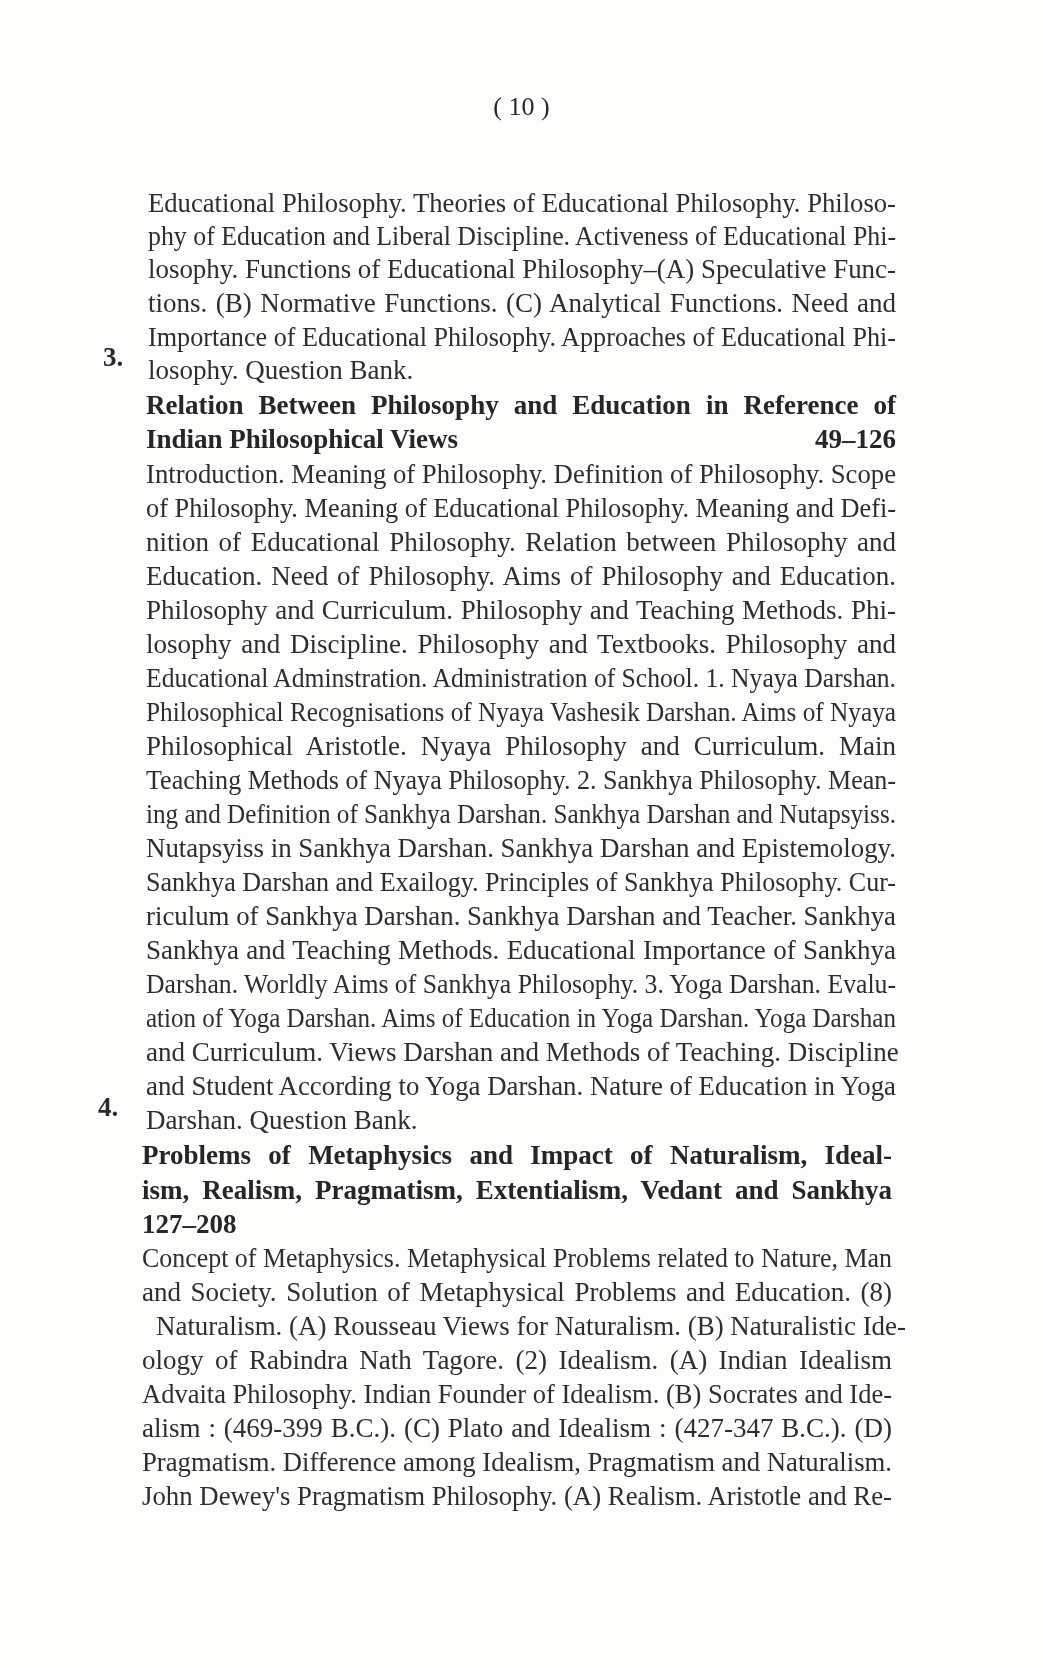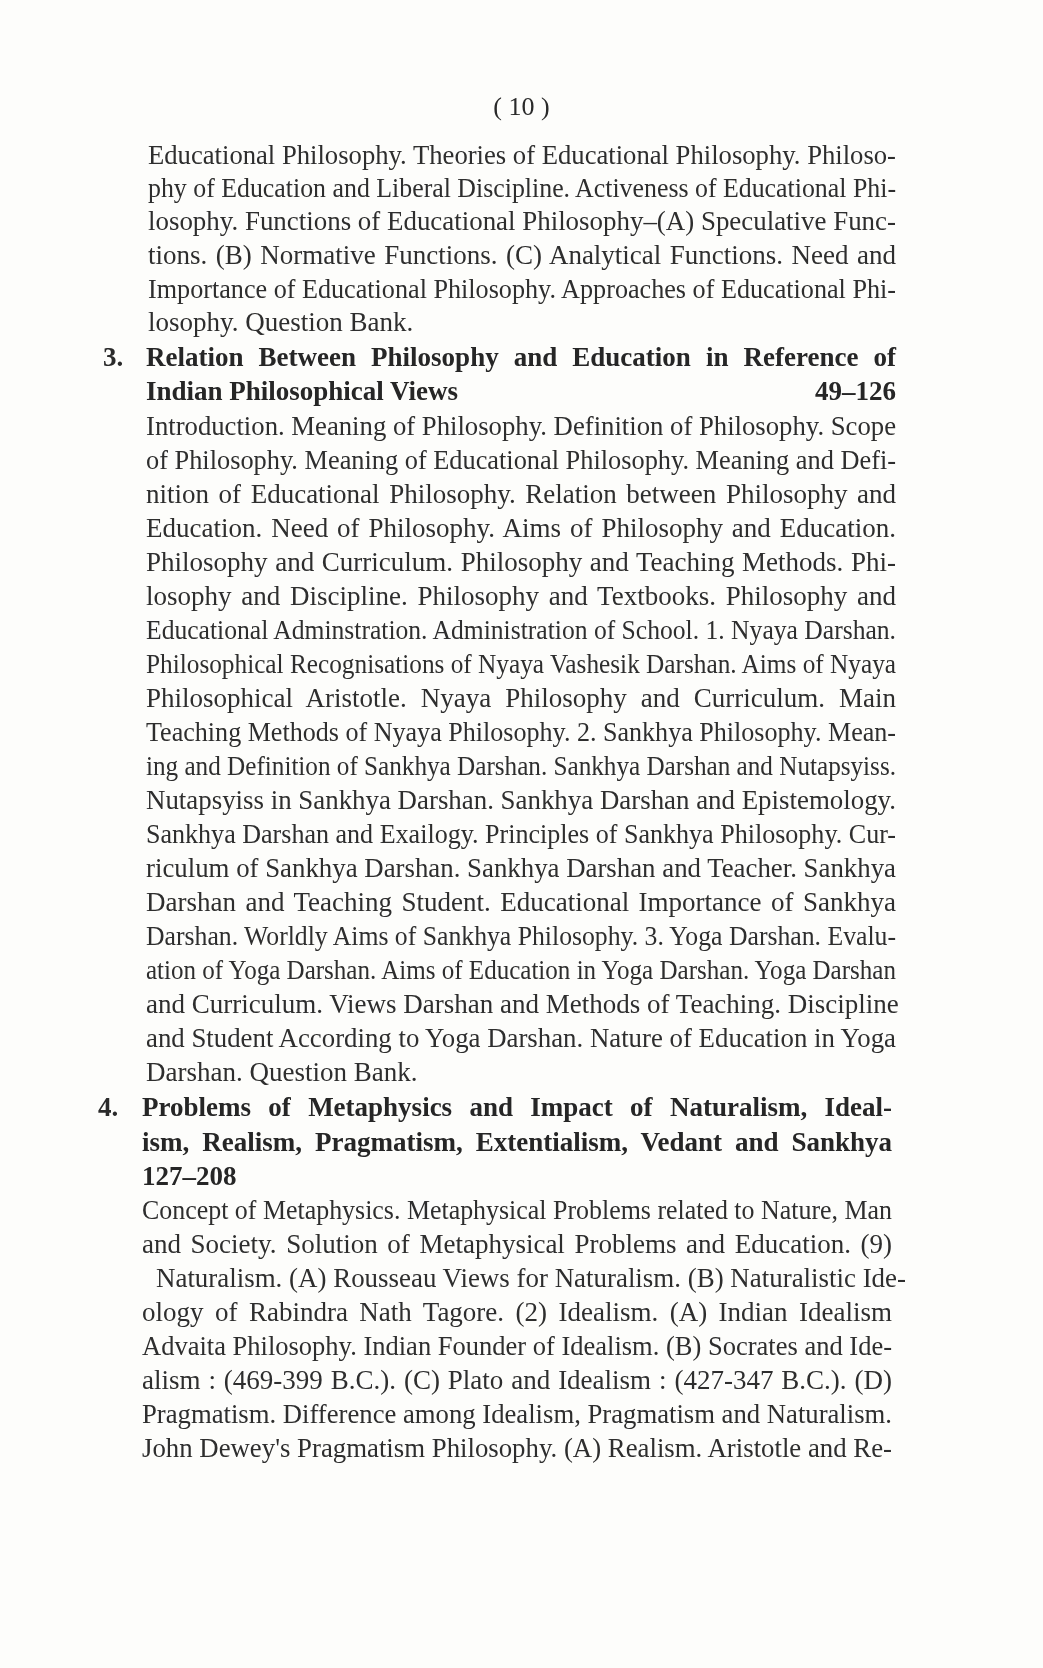--- a/index.html
+++ b/index.html
@@ -9,20 +9,21 @@
   }
   .page-number {
     position: absolute; top: 92px; left: 0; width: 1043px; text-align: center;
     font-size: 26px; font-weight: normal; letter-spacing: 0;
   }
   .line {
     position: absolute; left: 153px; width: 805px; height: 34px;
     font-size: 27px; line-height: 34px; white-space: nowrap;
     text-align: justify; text-align-last: justify;
     transform-origin: 0 0;
+    margin-top: 48px;
   }
   .line.body { color: #2e2e2e; }
   .line.heading { font-weight: bold; font-size: 27px; color: #262626; }
   .line .inner {
     display: block; width: 100%;
     text-align: justify; text-align-last: justify;
     transform-origin: 0 50%;
   }
   .line.last .inner { text-align-last: left; }
   .heading-row { display: flex; justify-content: space-between; }
@@ -103,21 +104,21 @@
   <div class="line body" style="top:783px;left:146px;width:750px">
       <span class="inner" style="width: 753.391px; transform: scaleX(0.9955);">Nutapsyiss in Sankhya Darshan. Sankhya Darshan and Epistemology.</span>
     </div>
   <div class="line body" style="top:817px;left:146px;width:750px">
       <span class="inner" style="width: 777.359px; transform: scaleX(0.964805);">Sankhya Darshan and Exailogy. Principles of Sankhya Philosophy. Cur-</span>
     </div>
   <div class="line body" style="top:851px;left:146px;width:750px">
       <span class="inner" style="width: 754.906px; transform: scaleX(0.993501);">riculum of Sankhya Darshan. Sankhya Darshan and Teacher. Sankhya</span>
     </div>
   <div class="line body" style="top:885px;left:146px;width:750px">
-      <span class="inner">Darshan and Teaching Student. Educational Importance of Sankhya</span>
+      <span class="inner">Sankhya and Teaching Methods. Educational Importance of Sankhya</span>
     </div>
   <div class="line body" style="top:919px;left:146px;width:750px">
       <span class="inner" style="width: 787.531px; transform: scaleX(0.952343);">Darshan. Worldly Aims of Sankhya Philosophy. 3. Yoga Darshan. Evalu-</span>
     </div>
   <div class="line body" style="top:953px;left:146px;width:750px">
       <span class="inner" style="width: 808.438px; transform: scaleX(0.927716);">ation of Yoga Darshan. Aims of Education in Yoga Darshan. Yoga Darshan</span>
     </div>
   <div class="line body" style="top:987px;left:146px;width:750px">
       <span class="inner">and Curriculum. Views Darshan and Methods of Teaching. Discipline</span>
     </div>
@@ -139,21 +140,21 @@
     </div>
   <div class="line heading" style="top:1159px;left:142px;width:750px">
     <div class="heading-row">
       <span>127–208</span>
     </div>
   </div>
   <div class="line body" style="top:1193px;left:142px;width:750px">
       <span class="inner" style="width: 781.312px; transform: scaleX(0.959923);">Concept of Metaphysics. Metaphysical Problems related to Nature, Man</span>
     </div>
   <div class="line body" style="top:1227px;left:142px;width:750px">
-      <span class="inner">and Society. Solution of Metaphysical Problems and Education. (9)</span>
+      <span class="inner">and Society. Solution of Metaphysical Problems and Education. (8)</span>
     </div>
   <div class="line body" style="top:1261px;left:156px;width:750px">
       <span class="inner" style="width: 752.203px; transform: scaleX(0.997071);">Naturalism. (A) Rousseau Views for Naturalism. (B) Naturalistic Ide-</span>
     </div>
   <div class="line body" style="top:1295px;left:142px;width:750px">
       <span class="inner">ology of Rabindra Nath Tagore. (2) Idealism. (A) Indian Idealism</span>
     </div>
   <div class="line body" style="top:1329px;left:142px;width:750px">
       <span class="inner" style="width: 763.844px; transform: scaleX(0.981876);">Advaita Philosophy. Indian Founder of Idealism. (B) Socrates and Ide-</span>
     </div>

